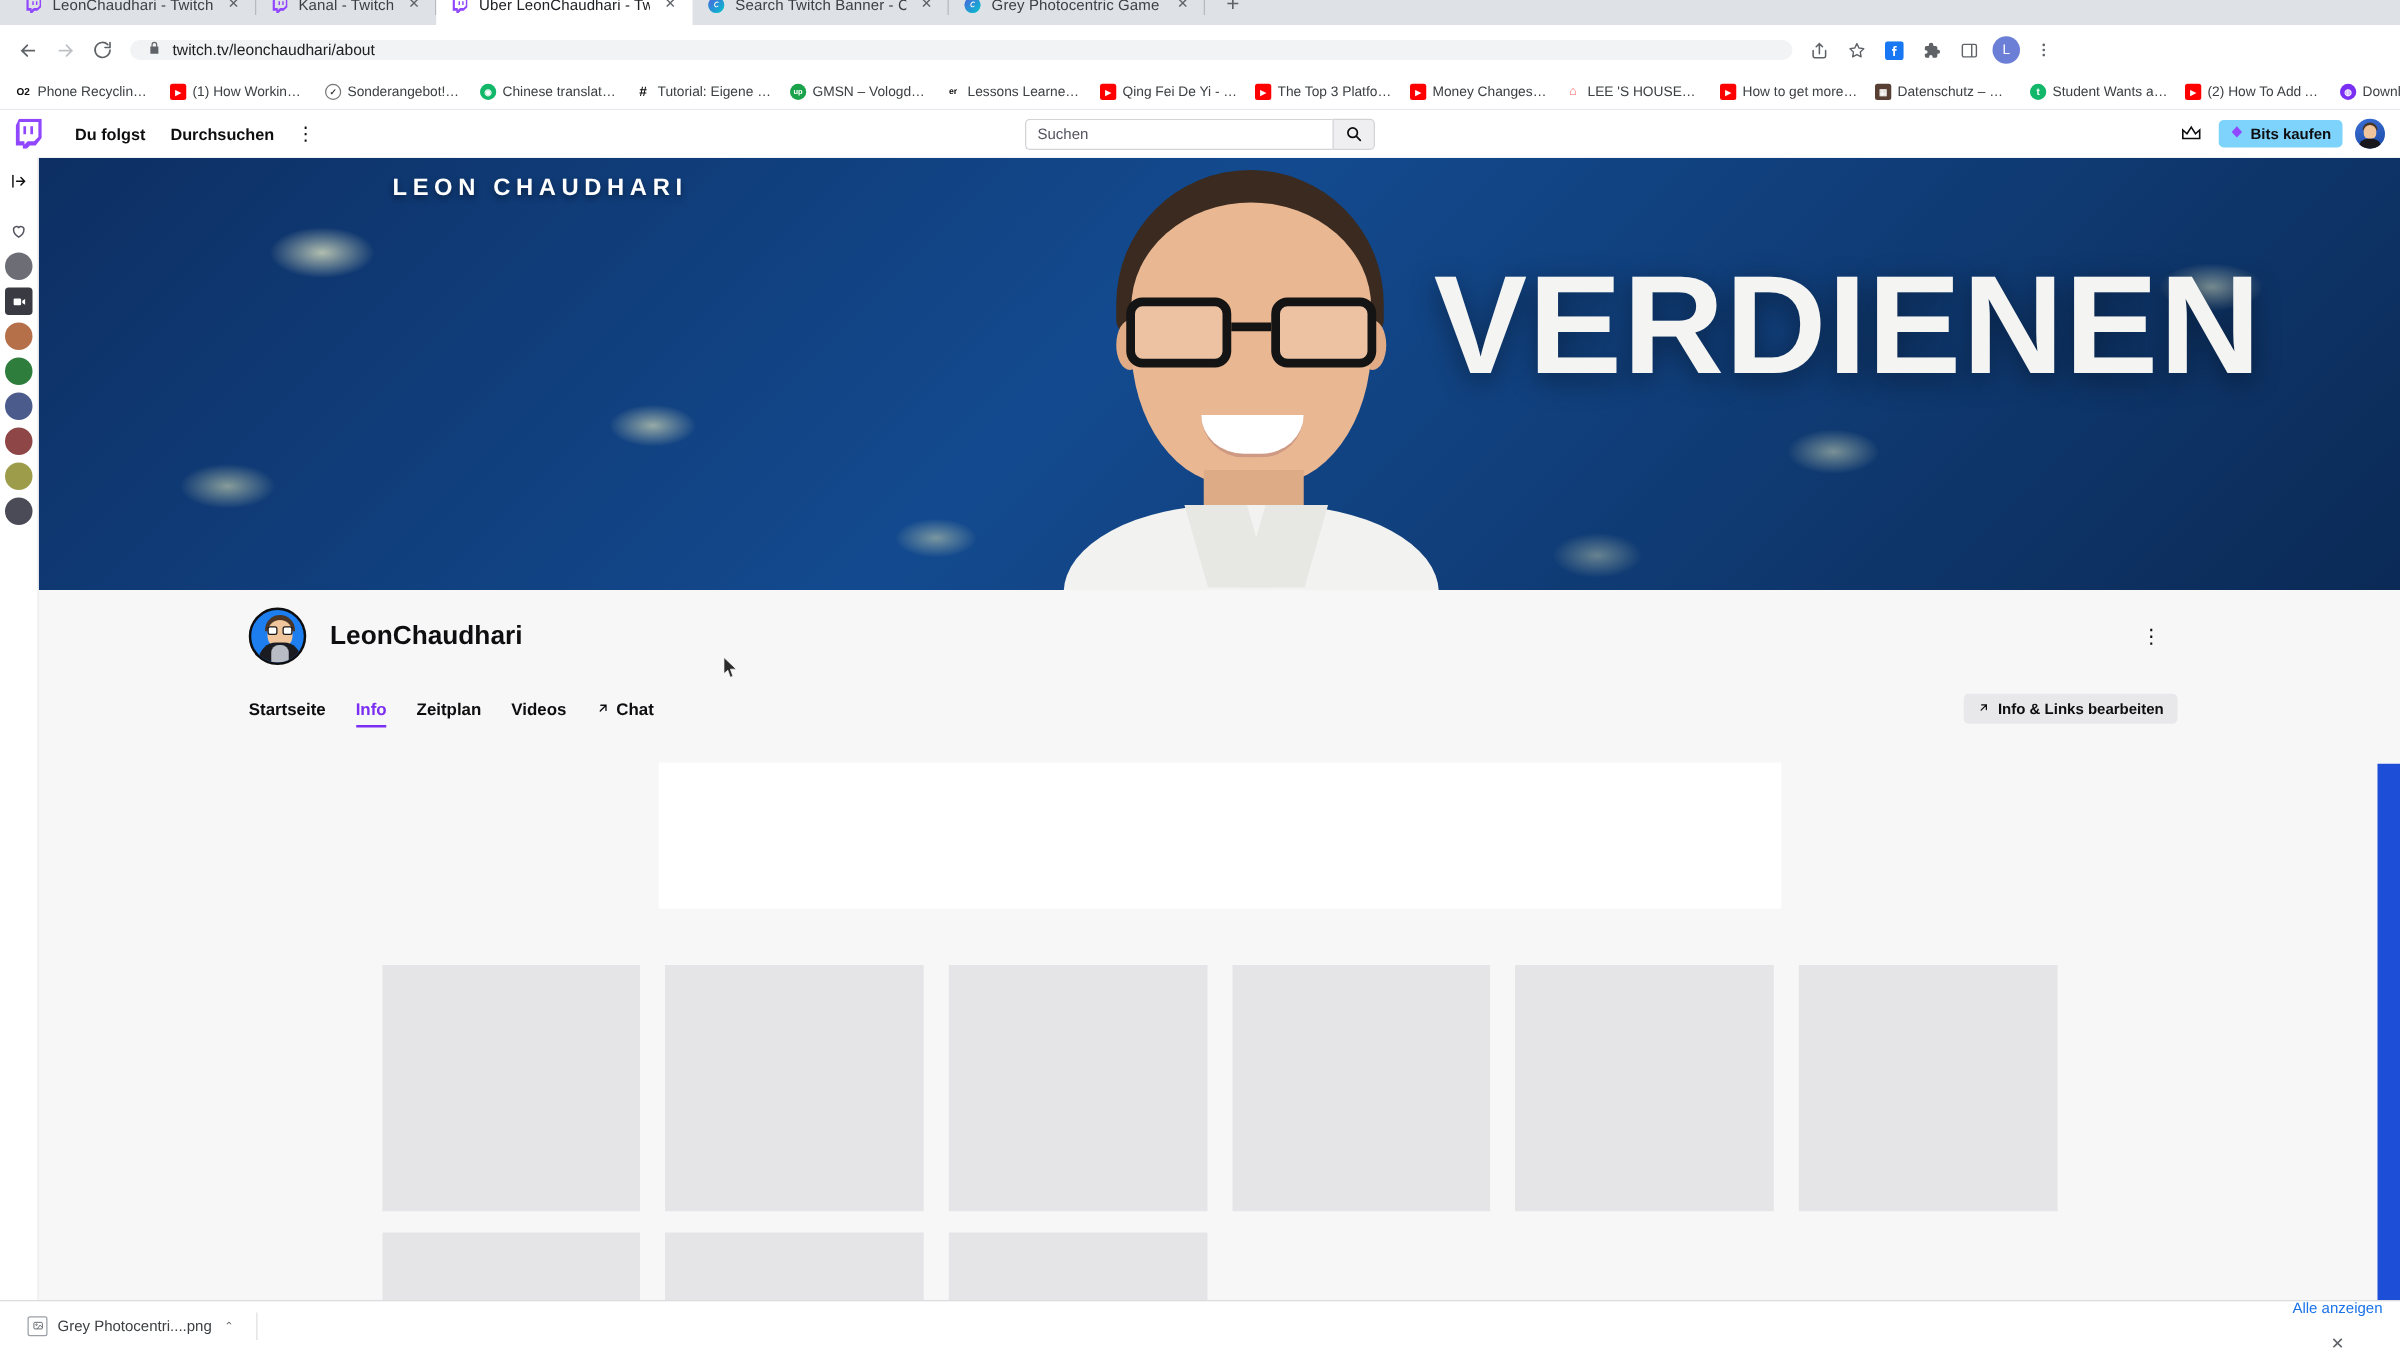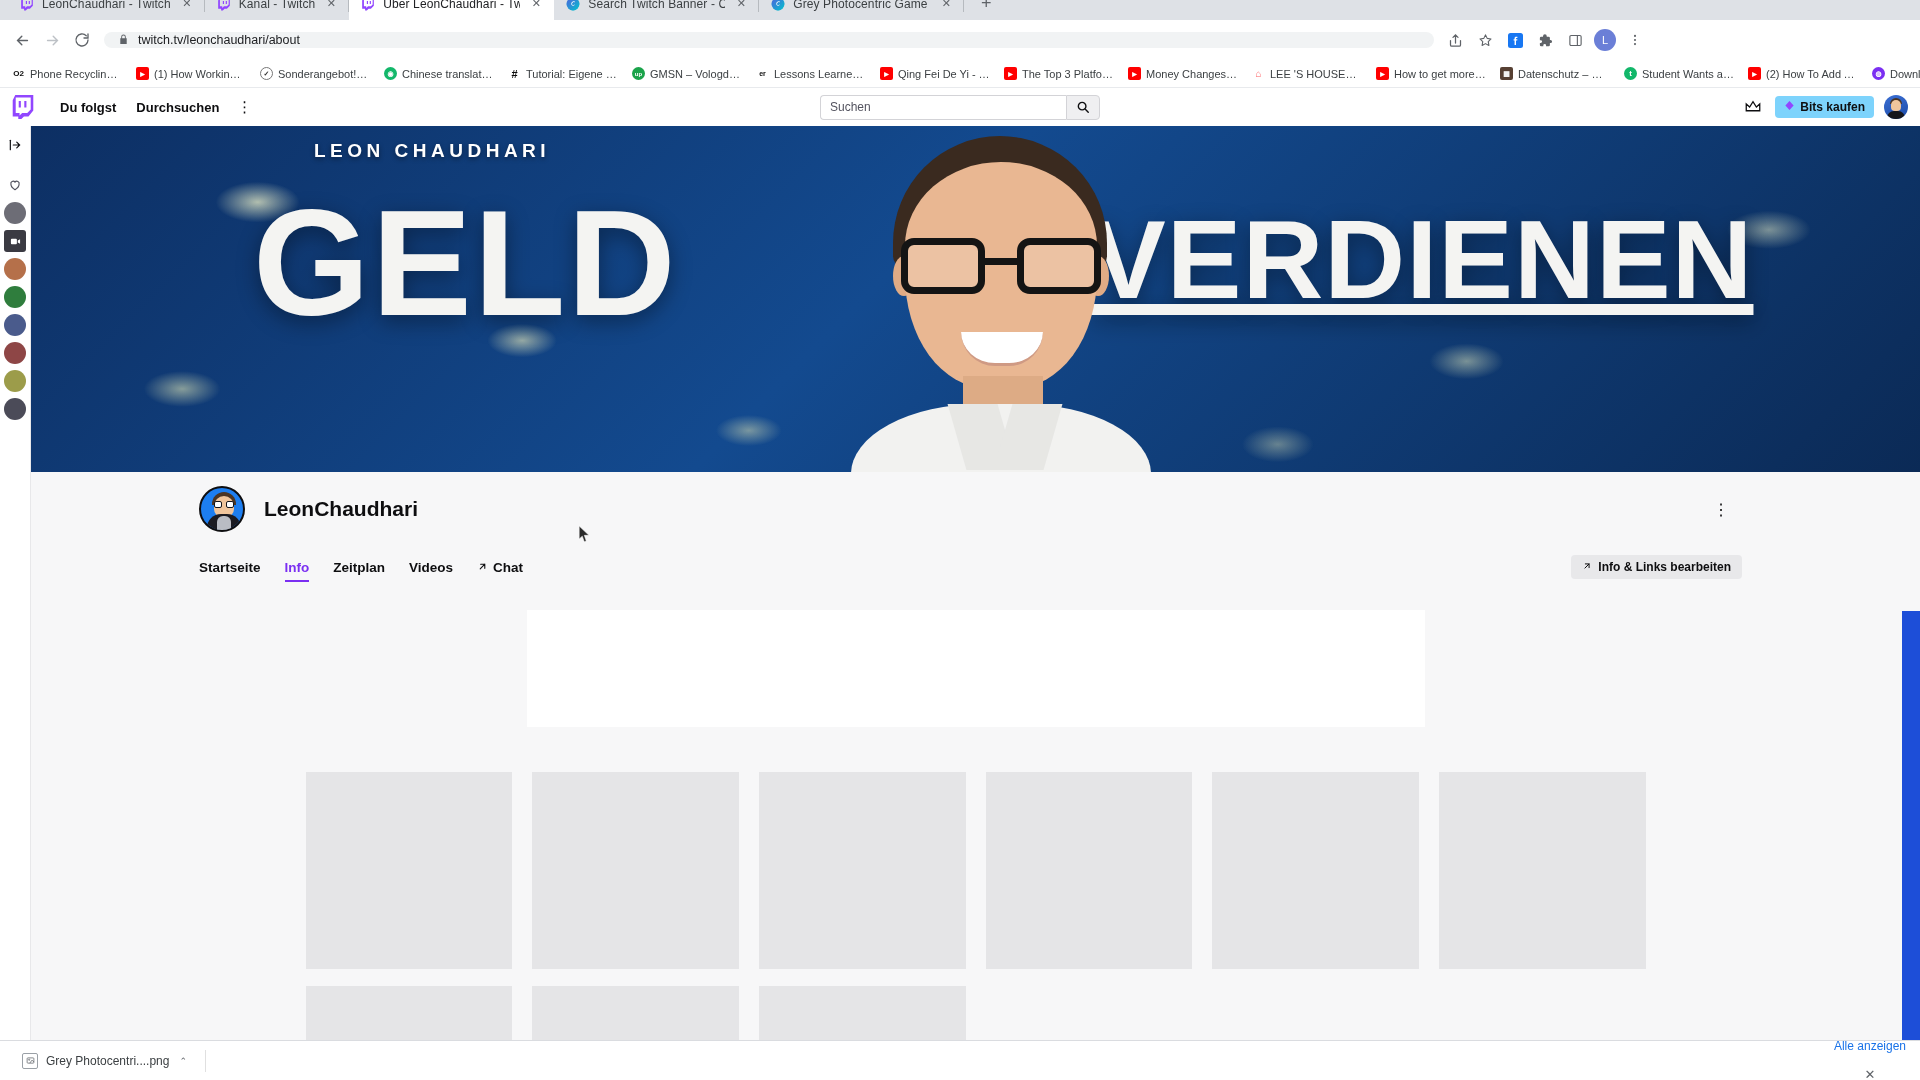--- a/index.html
+++ b/index.html
@@ -242,26 +242,25 @@
     color: #fff; font-size: 19px; letter-spacing: 4.5px; font-weight: bold;
     text-shadow: 0 2px 5px rgba(0,0,0,.45);
   }
   .banner .b-word-left {
     position: absolute; left: 222px; top: 62px;
     font-size: 150px; font-weight: bold; color: #f4f4f2;
     letter-spacing: 2px; line-height: 1;
     text-shadow: 0 6px 22px rgba(0,0,0,.4);
   }
   .banner .b-word-right {
-    position: absolute; left: 1060px; top: 78px;
+    position: absolute; left: 1116px; top: 78px;
     font-size: 112px; font-weight: bold; color: #f4f4f2;
     letter-spacing: 1px; line-height: 1;
     text-shadow: 0 6px 22px rgba(0,0,0,.4);
     white-space: nowrap;
-    text-decoration: underline;
   }
   .banner .person {
     position: absolute; left: 812px; top: 2px;
     width: 330px; height: 470px;
   }
   .banner .p-hair {
     position: absolute; left: 50px; top: 8px; width: 214px; height: 140px;
     background: #3a2a1f; border-radius: 110px 110px 40px 40px / 110px 110px 20px 20px;
   }
   .banner .p-face {
@@ -685,21 +684,20 @@
       <div class="sb-item" style="background:#8e4646"></div>
       <div class="sb-item" style="background:#9c9c4a"></div>
       <div class="sb-item" style="background:#4b4b58"></div>
     </div>
 
     <div class="tw-main">
 
       <div class="banner">
         <div class="money"></div>
         <div class="b-name">LEON CHAUDHARI</div>
-        <div class="b-word-left">GELD</div>
         <div class="b-word-right">VERDIENEN</div>
 
         <div class="person">
           <div class="p-hair"></div>
           <div class="p-ear-l"></div>
           <div class="p-ear-r"></div>
           <div class="p-face"></div>
           <div class="p-glasses">
             <div class="p-lens l"></div>
             <div class="p-bridge"></div>

